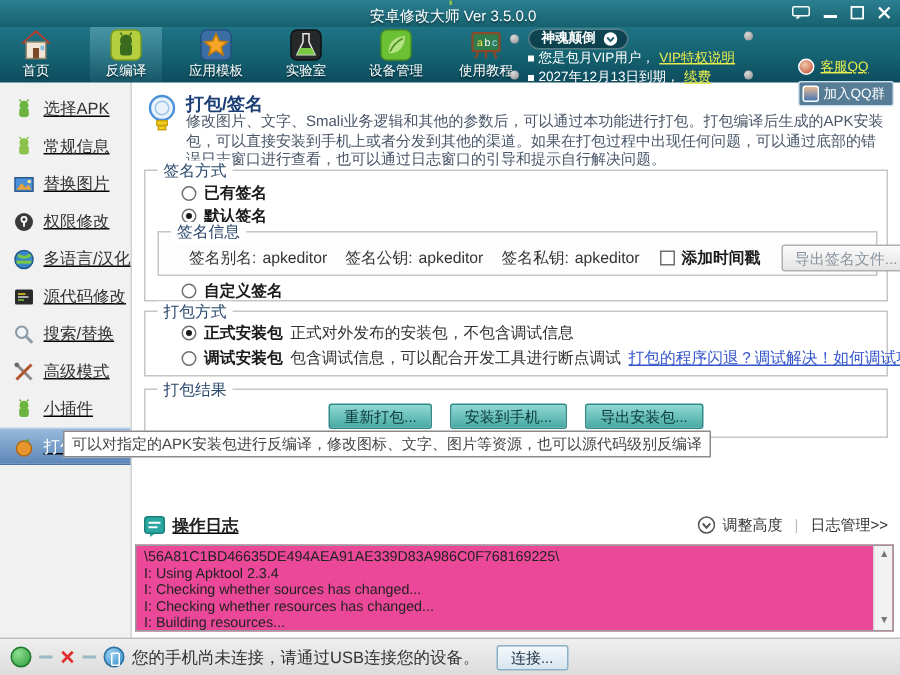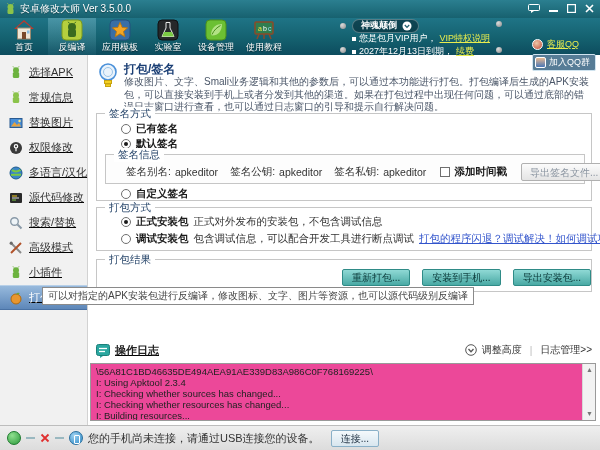--- a/index.html
+++ b/index.html
@@ -2,29 +2,29 @@
 <html><head>
 <meta charset="utf-8">
 <style>
   * { margin:0; padding:0; box-sizing:border-box; }
   html,body { width:600px; height:450px; overflow:hidden;
     font-family:"Liberation Sans","DejaVu Sans",sans-serif; }
   .app { position:relative; width:600px; height:450px; background:#fff; font-size:11px; }
 
   
   .titlebar { position:absolute; left:0; top:0; width:600px; height:18px;
-    background:linear-gradient(180deg,#2b7f90,#17616f); display:flex; align-items:center; padding:0 5px; z-index:5; }
+    background:linear-gradient(180deg,#2b7f90,#17616f); display:flex; align-items:center; padding:0 5px; z-index:5;flex-direction:column; }
   .titlebar .app-title { color:#fff; font-size:10px; margin-left:4px; text-shadow:0 1px 1px rgba(0,0,0,.4); }
   .win-controls { position:absolute; right:6px; top:4px; display:flex; gap:9px; align-items:center; z-index:9; }
   .win-controls svg { display:block; cursor:pointer; }
 
   
   .toolbar { position:absolute; left:0; top:18px; width:600px; height:37px;
     background:linear-gradient(180deg,#1f7486,#14616f 55%,#0d4c5e); z-index:4; }
-  .tb-items { display:flex; height:37px; }
+  .tb-items { display:flex; height:37px;gap:12px; }
   .tb-item { width:48px; display:flex; flex-direction:column; align-items:center; cursor:pointer; }
   .tb-item .ticon { width:24px; height:24px; margin-top:0; }
   .tb-item .tlabel { color:#fff; font-size:9px; line-height:11px; text-shadow:0 1px 1px rgba(0,0,0,.5); white-space:nowrap; }
   .tb-item.active { background:linear-gradient(180deg,rgba(170,225,240,.30),rgba(120,190,210,.08)); }
 
   
   .vip { position:absolute; left:352px; top:1px; width:140px; color:#fff; font-size:9px; z-index:6; }
   .vip-row { display:flex; align-items:center; gap:3px; height:13px; white-space:nowrap; }
   .vip-name { background:rgba(0,25,35,.5); border:1px solid rgba(255,255,255,.3); border-radius:8px;
     padding:0 6px 0 8px; display:inline-flex; align-items:center; gap:5px; height:14px; font-weight:bold; }
@@ -68,21 +68,21 @@
   .checkbox { width:10px; height:10px; border:1px solid #6f6f6f; background:#fff; flex:none; cursor:pointer; }
   .blabel { font-weight:bold; font-size:10.5px; color:#1a1a1a; }
   .nlabel { font-size:10.5px; color:#333; }
   .link { color:#3355cc; text-decoration:underline; font-size:10.5px; cursor:pointer; }
 
   .gray-btn { height:18px; padding:2px 8px; font-size:10px; color:#8a94a0;
     background:linear-gradient(180deg,#fbfbfb,#e4e4e4); border:1px solid #b0b0b0; border-radius:2px; }
   .teal-btn { height:17px; padding:1px 9px; font-size:10px; color:#0b3a3a; cursor:pointer;
     background:linear-gradient(180deg,#8fd9d5,#49a9a4); border:1px solid #2f8b87; border-radius:2px; }
 
-  .btn-row { position:absolute; left:0; top:9px; width:100%; display:flex; justify-content:flex-end; gap:12px; }
+  .btn-row { position:absolute; left:0; top:9px; width:100%; display:flex; justify-content:center; gap:12px; }
 
   
   .tooltip { position:absolute; left:42px; top:287px; background:#fff; border:1px solid #8a8a8a;
     padding:1px 5px; font-size:10px; color:#444; white-space:nowrap; z-index:40; }
 
   
   .log-head { position:absolute; left:8px; top:288px; display:flex; align-items:center; gap:5px;text-decoration:underline; }
   .log-title { font-weight:bold; font-size:11px; color:#222; }
   .log-tools { position:absolute; right:8px; top:288px; display:flex; align-items:center; gap:5px; font-size:10px; color:#333; }
   .log-sep { color:#bbb; margin:0 3px; }

